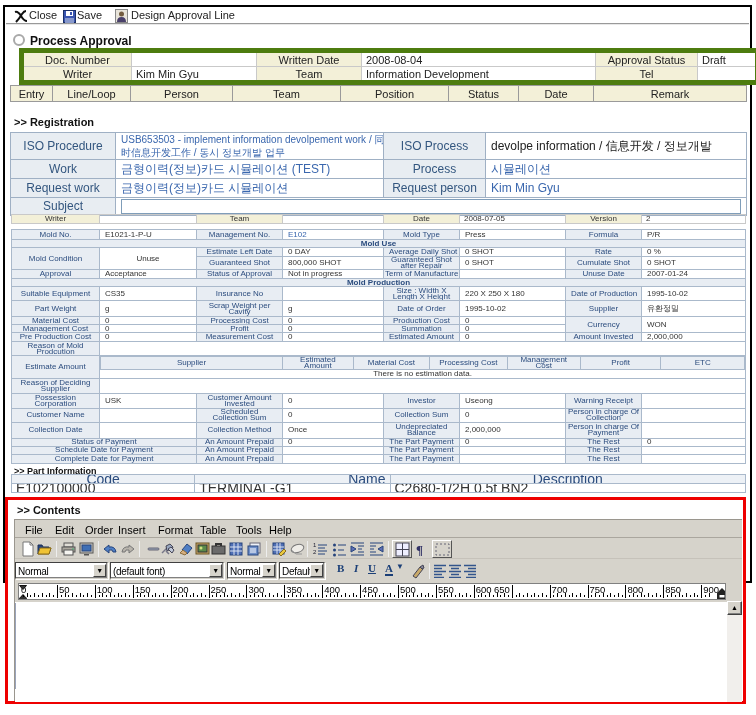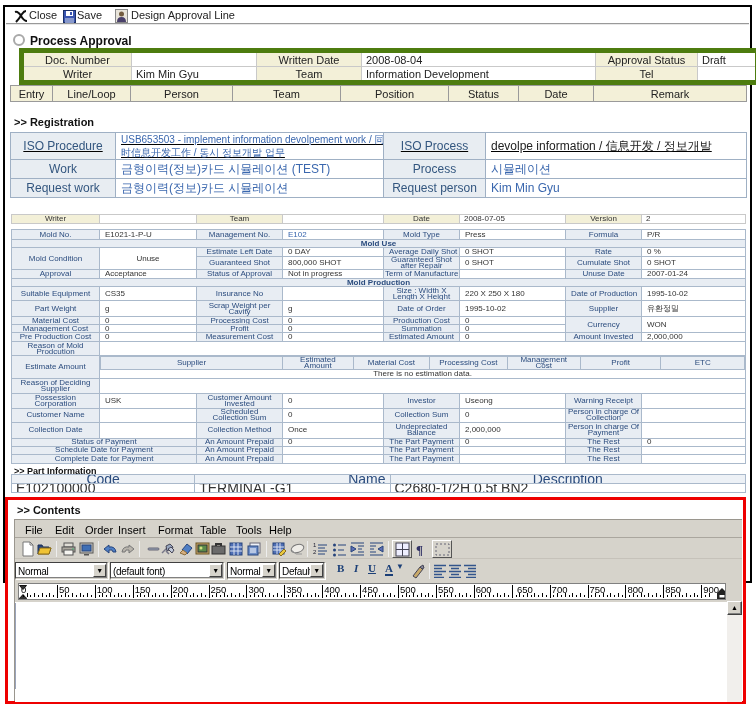--- a/index.html
+++ b/index.html
@@ -131,37 +131,41 @@
       <td style="width:75px;">Date</td>
       <td style="width:153px;">Remark</td>
     </tr>
   </tbody>
     </table>
 
   <div class="abs sect" style="left:9px; top:109px;">&gt;&gt; Registration</div>
 
   <table class="abs" id="tC">
     <tbody>
-        <tr style="height:26px;text-decoration:underline;">
+        <tr style="height:26px;">
       <td class="h" style="width:105px;">ISO Procedure</td>
       <td class="b" style="width:268px; font-size:10px; white-space:nowrap;">USB653503 - implement information devolpement work / 同<br>时信息开发工作 / 동시 정보개발 업무</td>
       <td class="h" style="width:102px;">ISO Process</td>
       <td class="k" style="width:261px;">devolpe information / 信息开发 / 정보개발</td>
     </tr>
     <tr style="height:19px;">
       <td class="h">Work</td>
       <td class="b">금형이력(정보)카드 시뮬레이션 (TEST)</td>
       <td class="h">Process</td>
       <td class="b">시뮬레이션</td>
     </tr>
     <tr style="height:19px;">
       <td class="h">Request work</td>
       <td class="b">금형이력(정보)카드 시뮬레이션</td>
       <td class="h">Request person</td>
       <td class="b">Kim Min Gyu</td>
+    </tr>
+    <tr style="height:18px;">
+      <td class="h">Subject</td>
+      <td colspan="3"><input id="subj" type="text" style=""></td>
     </tr>
   </tbody>
     </table>
 
   <table class="abs" id="tW">
     <tbody>
         <tr>
       <td class="bh" style="width:88px;">Writer</td>
       <td style="width:97px;"></td>
       <td class="bh" style="width:86px;">Team</td>
@@ -657,21 +661,21 @@
           <span class="tick" style="left:458.6px; top:11px; height:2px;"></span>
           <span class="tick" style="left:462.4px; top:9px; height:4px;"></span>
           <span class="tick" style="left:466.2px; top:11px; height:2px;"></span>
           <span class="tick" style="left:470.0px; top:9px; height:4px;"></span>
           <span class="tick" style="left:473.8px; top:11px; height:2px;"></span>
           <span class="tick" style="left:477.5px; top:9px; height:4px;"></span>
           <span class="tick" style="left:481.3px; top:11px; height:2px;"></span>
           <span class="tick" style="left:485.1px; top:9px; height:4px;"></span>
           <span class="tick" style="left:488.9px; top:11px; height:2px;"></span>
           <span class="tick" style="left:492.7px; top:1px; height:13px;"></span>
-          <span class="tnum" style="left:498px;">650</span>
+          <span class="tnum" style="left:475px;">650</span>
           <span class="tick" style="left:496.5px; top:11px; height:2px;"></span>
           <span class="tick" style="left:500.3px; top:9px; height:4px;"></span>
           <span class="tick" style="left:504.1px; top:11px; height:2px;"></span>
           <span class="tick" style="left:507.9px; top:9px; height:4px;"></span>
           <span class="tick" style="left:511.6px; top:11px; height:2px;"></span>
           <span class="tick" style="left:515.4px; top:9px; height:4px;"></span>
           <span class="tick" style="left:519.2px; top:11px; height:2px;"></span>
           <span class="tick" style="left:523.0px; top:9px; height:4px;"></span>
           <span class="tick" style="left:526.8px; top:11px; height:2px;"></span>
           <span class="tick" style="left:530.6px; top:1px; height:13px;"></span>

